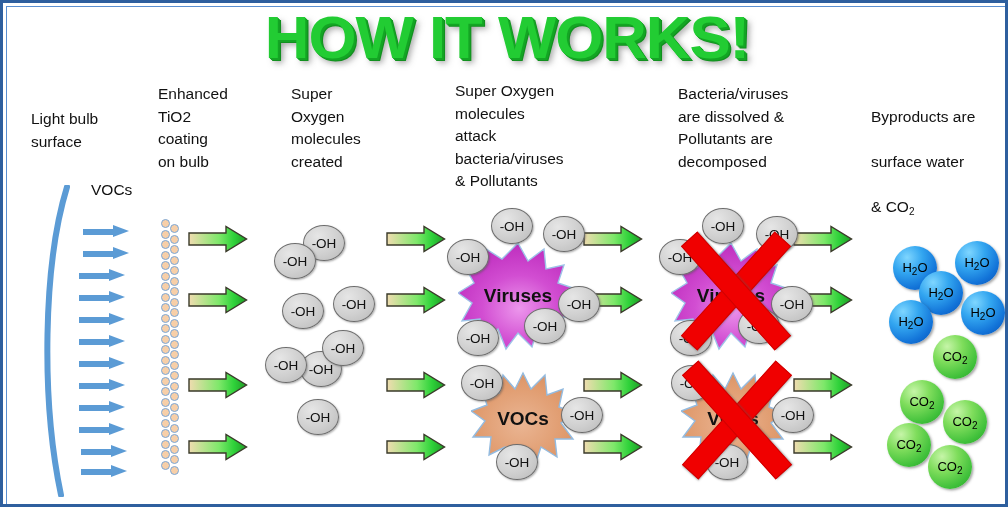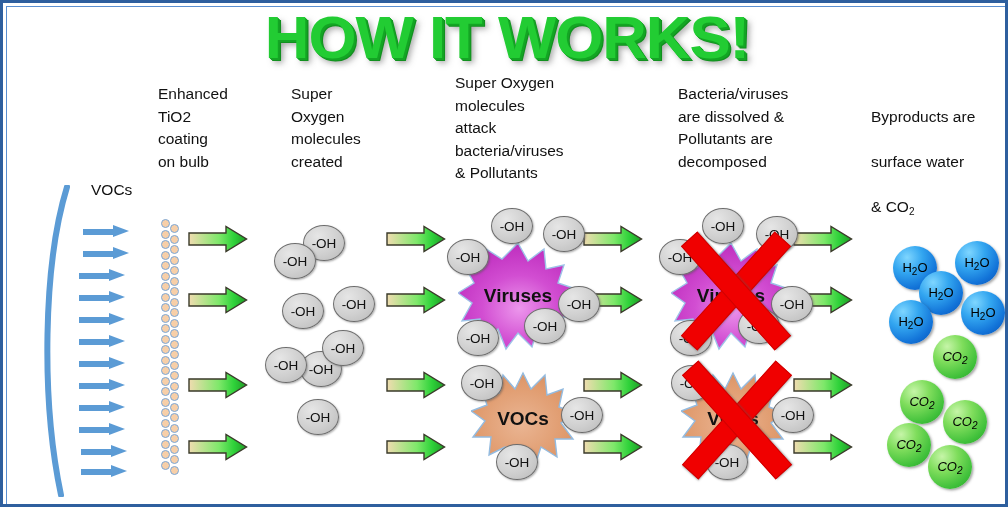--- a/index.html
+++ b/index.html
@@ -46,21 +46,21 @@
     position:absolute;
     font-size:15.5px;
     line-height:22.5px;
     color:#111111;
     font-family:"Liberation Sans",sans-serif;
     white-space:pre-line;
   }
   #cap-0{left:28px;  top:105px;  width:120px;}
   #cap-1{left:155px; top:80px;   width:120px;}
   #cap-2{left:288px; top:80px;   width:120px;}
-  #cap-3{left:452px; top:69px;   width:175px;}
+  #cap-3{left:452px; top:77px;   width:175px;}
   #cap-4{left:675px; top:80px;   width:180px;}
   #cap-5{left:868px; top:80px;   width:140px;}
 
   #cap-light{
     position:absolute;left:88px;top:178px;
     font-size:15.5px;color:#111;
     font-family:"Liberation Sans",sans-serif;
   }
   .sub{font-size:10px;vertical-align:-3px;}
 
@@ -144,31 +144,32 @@
     display:flex;align-items:center;justify-content:center;
     font-size:13px;color:#000;
     font-family:"Liberation Sans",sans-serif;
     box-shadow:1.5px 1.5px 2.5px rgba(60,60,60,.45);
   }
   .sphere.water{
     background:radial-gradient(circle at 32% 26%, #7fd6ff 0%, #33a6f0 35%, #1273d8 70%, #0a4fae 100%);
   }
   .sphere.co2{
     background:radial-gradient(circle at 32% 26%, #c6f5a8 0%, #7fdd5c 35%, #3fc03a 72%, #2a9b2a 100%);
-    font-style:italic;
   }
 </style>
 </head>
 <body>
 
 <div id="canvas">
   <div id="inner-frame"></div>
 
   <div id="title">HOW IT WORKS!</div>
 
+  <div class="caption" id="cap-0">Light bulb
+surface</div>
   <div class="caption" id="cap-1">Enhanced
 TiO2
 coating
 on bulb</div>
   <div class="caption" id="cap-2">Super
 Oxygen
 molecules
 created</div>
   <div class="caption" id="cap-3">Super Oxygen
 molecules

